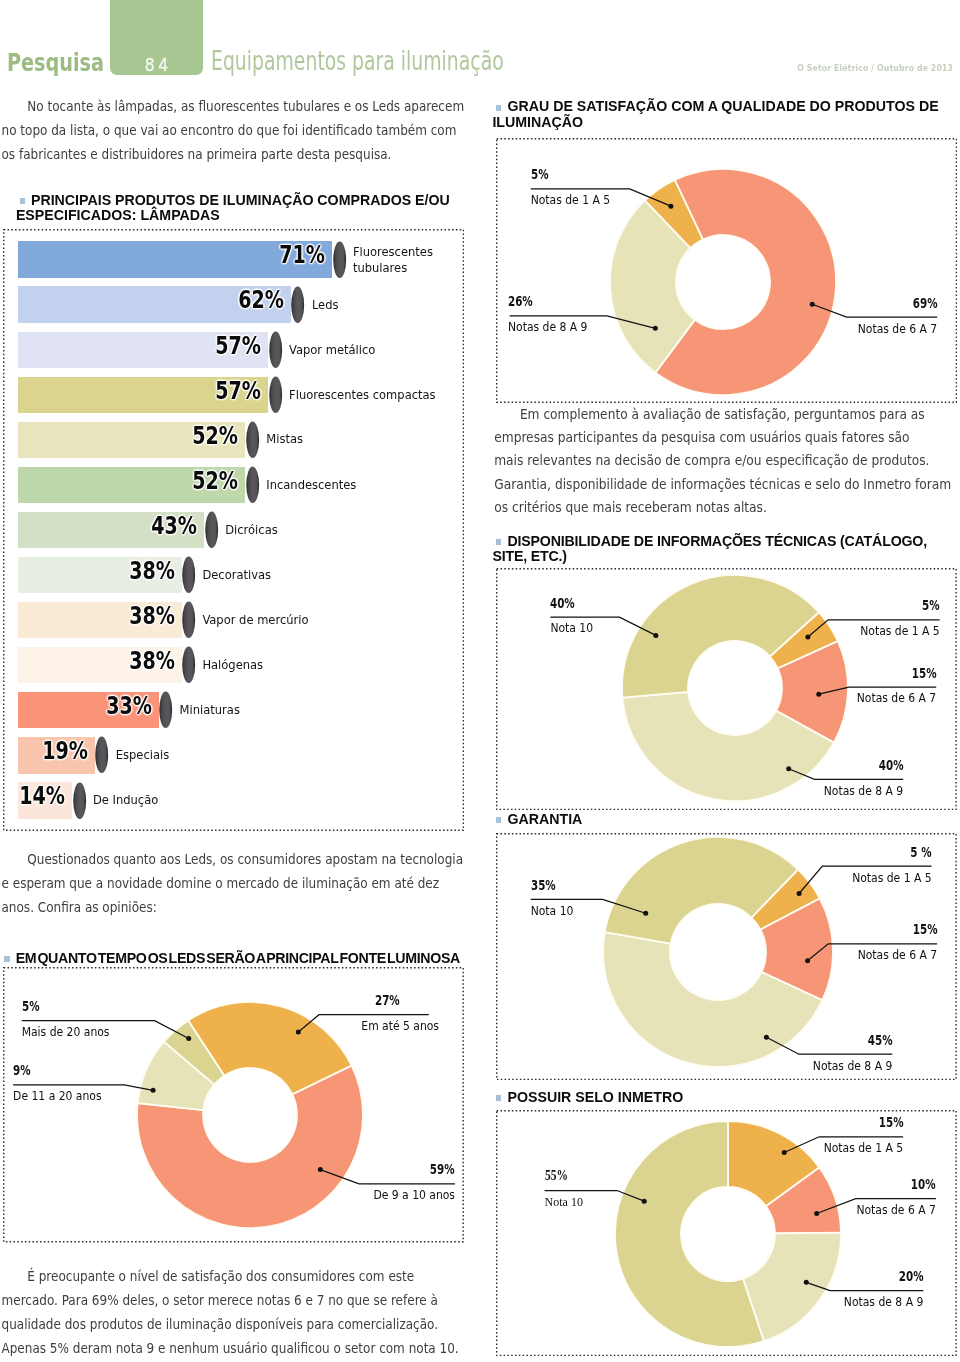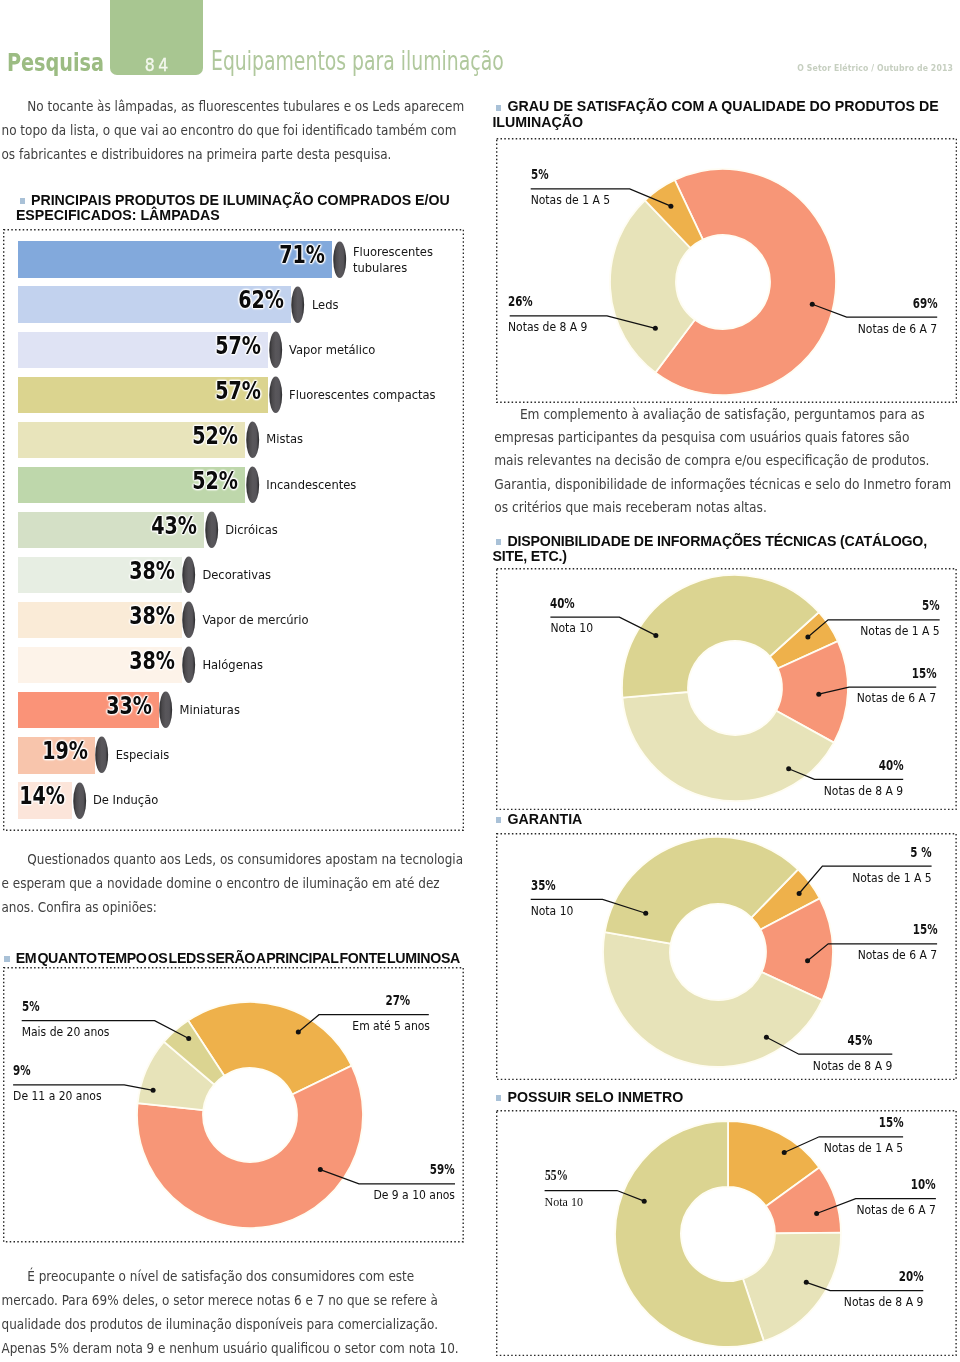--- a/index.html
+++ b/index.html
@@ -278,21 +278,21 @@
             <stop offset="0.78" stop-color="#565459"></stop>
             <stop offset="1" stop-color="#29292b"></stop>
           </linearGradient>
         </defs>
         <ellipse cx="6.7" cy="18.8" rx="6.45" ry="18.2" fill="url(#cg12)"></ellipse>
       </svg>
       <div class="barval" style="left:-62.95px;top:784.00px;width:128px">14%</div>
       <div class="barlab" style="left:92.95px;top:792.40px;white-space:nowrap;">De Indução</div>
     </div>
 
-  <div class="abs para ind" style="left:1.5px;top:848px;width:466px;">Questionados quanto aos Leds, os consumidores apostam na tecnologia e esperam que a novidade domine o encontro de iluminação em até dez anos. Confira as opiniões:</div>
+  <div class="abs para ind" style="left:1.5px;top:848px;width:466px;">Questionados quanto aos Leds, os consumidores apostam na tecnologia e esperam que a novidade domine o mercado de iluminação em até dez anos. Confira as opiniões:</div>
 
   <div class="abs sec-head" style="left:0.6px;top:950.6px;width:478px;letter-spacing:-0.33px;word-spacing:-2.5px;white-space:nowrap;"><span class="bul"></span><span>EM QUANTO TEMPO OS LEDS SERÃO A PRINCIPAL FONTE LUMINOSA</span></div>
 
   <div class="abs frame" style="left:3px;top:967.3px;width:460.9px;height:275.5px;">
       <svg width="460.9" height="275.5">
         <rect x="0.7" y="0.7" width="459.5" height="274.1"></rect>
       </svg>
     </div>
   <div class="abs dn" id="donut-leds" style="left:0;top:960px;width:480px;height:300px;">
       <svg class="dn-svg" width="480" height="300">
@@ -302,21 +302,21 @@
         <path d="M163.95 81.76A113 113 0 0 1 188.13 60.45L224.26 115.67A47 47 0 0 0 214.21 124.54Z" fill="#dbd491" stroke="#fffdf3" stroke-width="1.8"></path>
         <path d="M428.80 54.70L319.00 54.70L298.29 72.03" fill="none" stroke="#111" stroke-width="1.25"></path>
         <circle cx="298.29" cy="72.03" r="2.5" fill="#111"></circle>
         <path d="M455.00 223.80L359.00 223.80L320.32 209.55" fill="none" stroke="#111" stroke-width="1.25"></path>
         <circle cx="320.32" cy="209.55" r="2.5" fill="#111"></circle>
         <path d="M13.10 124.80L124.20 124.80L153.10 130.30" fill="none" stroke="#111" stroke-width="1.25"></path>
         <circle cx="153.10" cy="130.30" r="2.5" fill="#111"></circle>
         <path d="M21.70 60.70L154.60 60.70L188.73 78.52" fill="none" stroke="#111" stroke-width="1.25"></path>
         <circle cx="188.73" cy="78.52" r="2.5" fill="#111"></circle>
       </svg>
-      <div class="callout r" style="right:50px;top:35.3px;text-align:center;">
+      <div class="callout r" style="right:41px;top:35.3px;text-align:left;">
         <span class="pct">27%</span>
         <span class="lab">Em até 5 anos</span>
       </div>
       <div class="callout r" style="right:25.0px;top:204.4px;text-align:right;">
         <span class="pct">59%</span>
         <span class="lab">De 9 a 10 anos</span>
       </div>
       <div class="callout l" style="left:13.1px;top:105.4px;">
         <span class="pct">9%</span>
         <span class="lab">De 11 a 20 anos</span>
@@ -433,21 +433,21 @@
         <circle cx="165.73" cy="88.25" r="2.5" fill="#111"></circle>
       </svg>
       <div class="callout r" style="right:28.4px;top:21.8px;text-align:right;">
         <span class="pct">5 %</span>
         <span class="lab">Notas de 1 A 5</span>
       </div>
       <div class="callout r" style="right:22.9px;top:99.4px;text-align:right;">
         <span class="pct">15%</span>
         <span class="lab">Notas de 6 A 7</span>
       </div>
-      <div class="callout r" style="right:67.7px;top:209.8px;text-align:center;">
+      <div class="callout r" style="right:67.7px;top:209.8px;text-align:right;">
         <span class="pct">45%</span>
         <span class="lab">Notas de 8 A 9</span>
       </div>
       <div class="callout l" style="left:50.7px;top:54.9px;">
         <span class="pct">35%</span>
         <span class="lab">Nota 10</span>
       </div>
     </div>
 
   <div class="abs sec-head" style="left:492.4px;top:1089.6px;width:448px;"><span class="bul"></span><span>POSSUIR SELO INMETRO</span></div>

